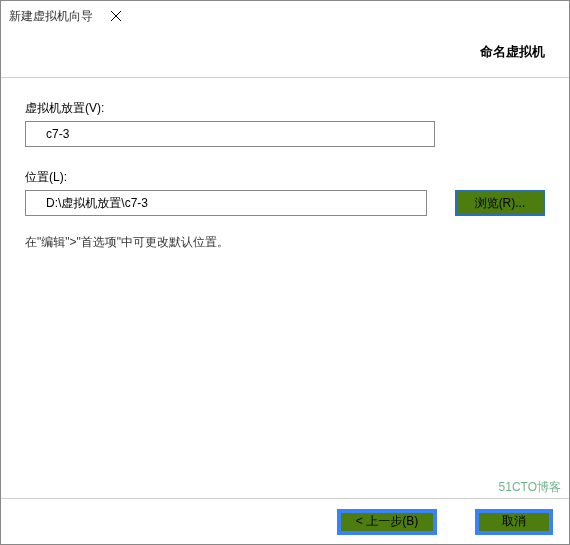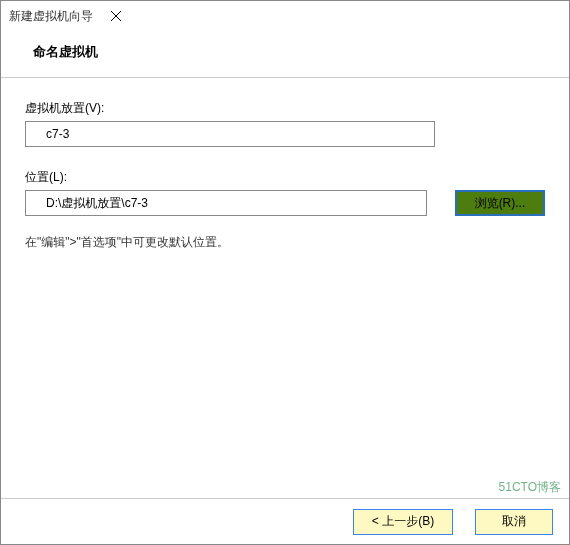--- a/index.html
+++ b/index.html
@@ -2,32 +2,32 @@
 <html><head>
 <meta charset="utf-8">
 <style>
 * { box-sizing: border-box; margin: 0; padding: 0; }
 body { font-family: "Microsoft YaHei", "Segoe UI", sans-serif; background: #fff; }
 .window { width: 570px; height: 545px; border: 1px solid #888; display: flex; flex-direction: column; position: relative; }
 .titlebar { height: 30px; display: flex; align-items: center; justify-content: flex-start; padding: 0 0 0 8px; font-size: 12px; color: #333; }
 .close-btn { width: 45px; height: 30px; display: flex; align-items: center; justify-content: center; cursor: pointer; }
 .close-btn svg { width: 10px; height: 10px; }
 .header { padding: 12px 24px 16px 24px; border-bottom: 1px solid #ccc; }
-.header-title { font-size: 13px; font-weight: bold; color: #000; margin-left: 8px; }
+.header-title { font-size: 13px; font-weight: bold; color: #000; margin-left: 8px; text-align: right; }
 .header-sub { font-size: 12px; color: #333; margin-left: 28px; margin-top: 4px; }
 .body { flex: 1; padding: 22px 24px; font-size: 12px; color: #000; }
 .field-label { margin-bottom: 4px; }
 .text-input { width: 410px; height: 26px; border: 1px solid #888; padding: 2px 20px; font-size: 12px; font-family: inherit; }
 .row-gap { height: 22px; }
 .location-row { display: flex; align-items: center; gap: 28px; }
 .browse-btn { width: 92px; height: 26px; border: 2px solid #2a6fbb; background: #4d7c0f; font-size: 12px; font-family: inherit; cursor: pointer; }
 .hint { margin-top: 18px; font-size: 12px; color: #333; }
 .footer { height: 46px; border-top: 1px solid #ccc; display: flex; align-items: center; justify-content: flex-end; padding: 0 16px; gap: 6px; }
-.footer-btn { min-width: 100px; height: 26px; border: 1px solid #3b82f6; background: #fef9c3; font-size: 12px; font-family: inherit; cursor: pointer; padding: 0 10px; }
-.footer-btn.cancel { min-width: 78px; margin-left: 16px; }
+.footer-btn { min-width: 100px; height: 26px; border: 4px solid #3b82f6; background: #4d7c0f; font-size: 12px; font-family: inherit; cursor: pointer; padding: 0 10px; }
+.footer-btn.cancel { min-width: 78px; margin-left: 32px; }
 .watermark { position: absolute; right: 8px; bottom: 48px; font-size: 12px; color: #15803d; opacity: 0.6; pointer-events: none; }
 </style>
 </head>
 <body>
 
 <div class="window">
 
   <div class="titlebar">
     <span>新建虚拟机向导</span>
     <div class="close-btn">

